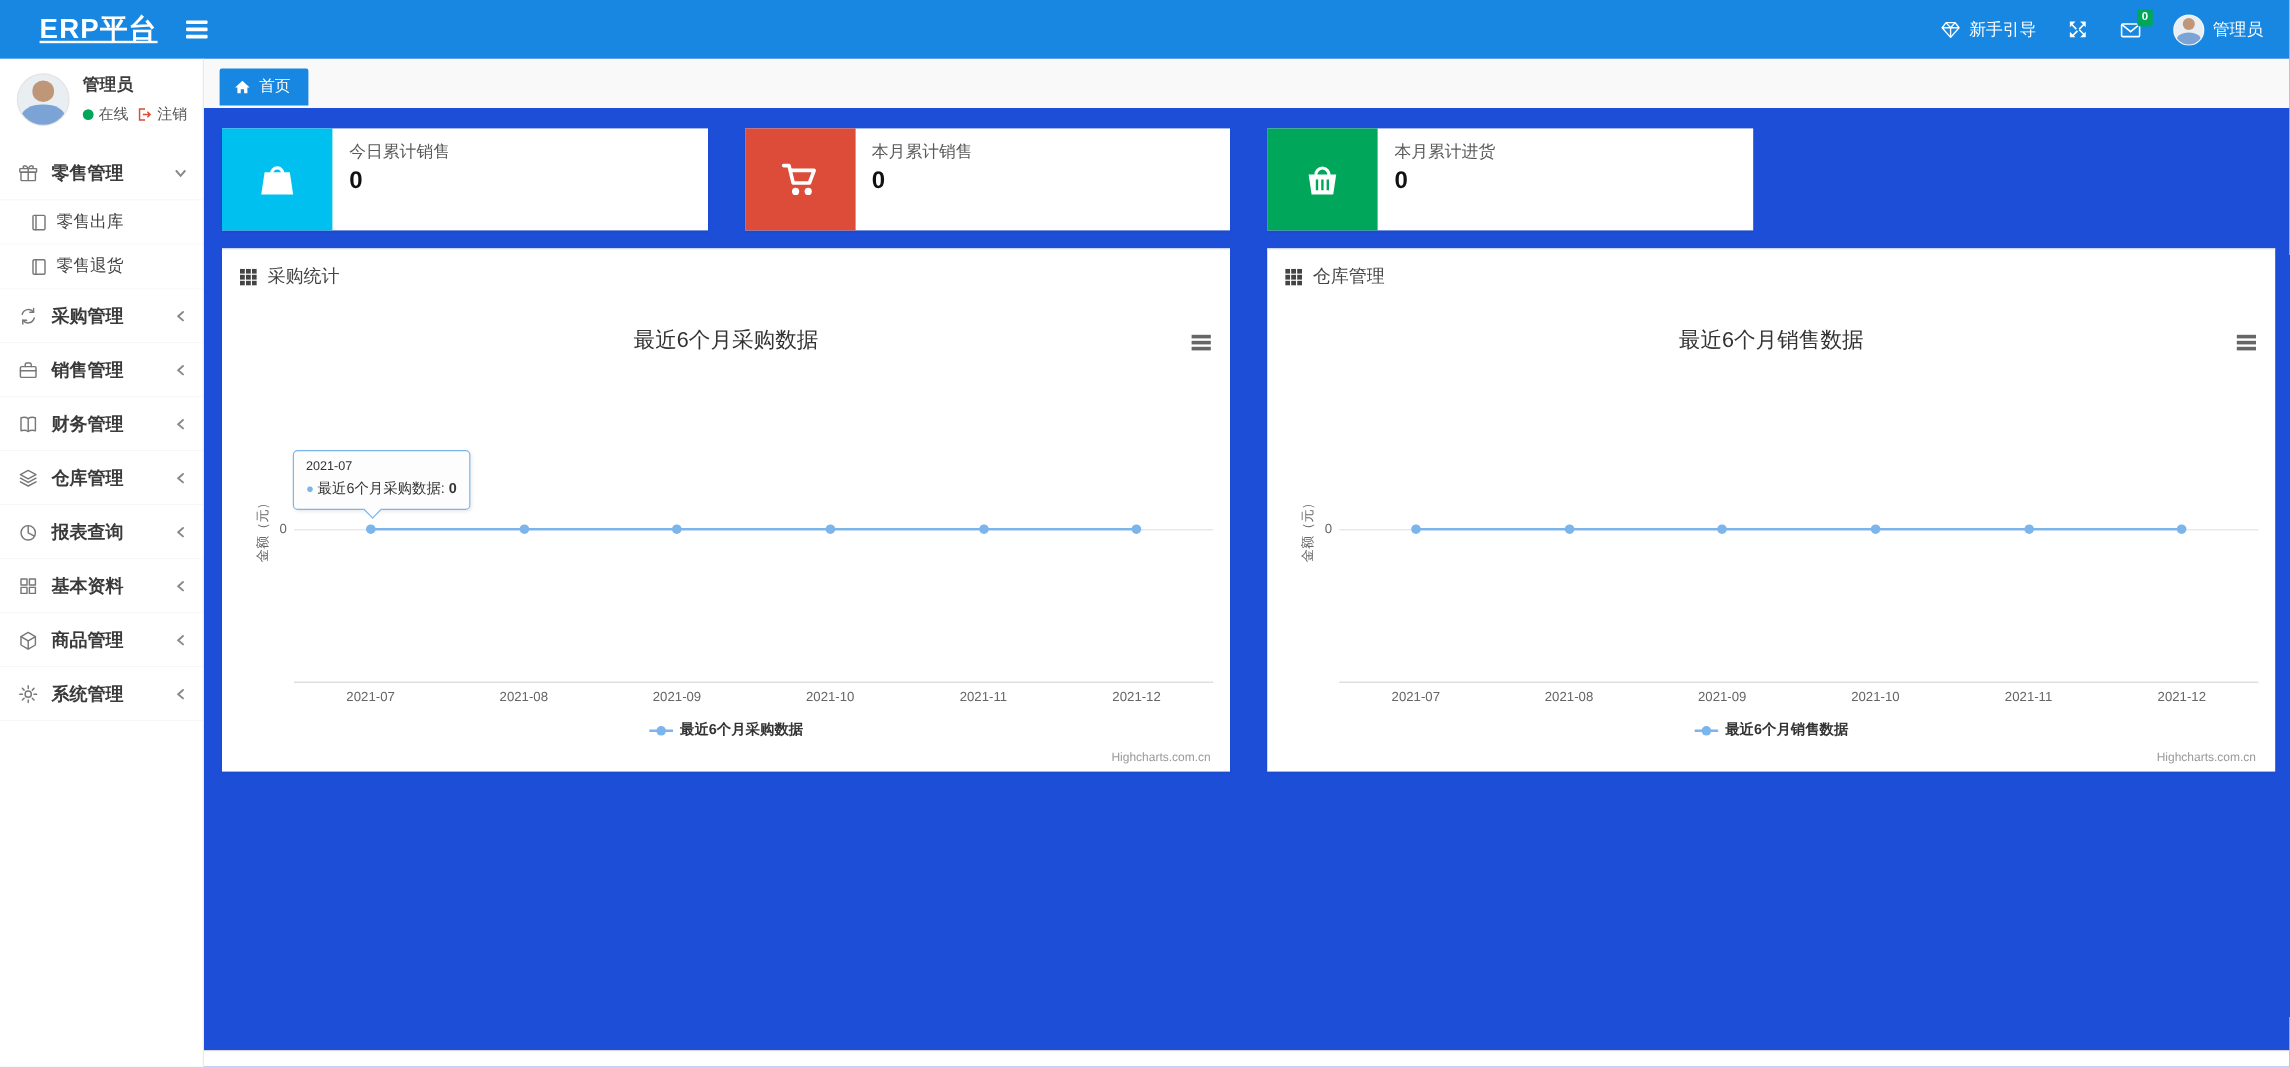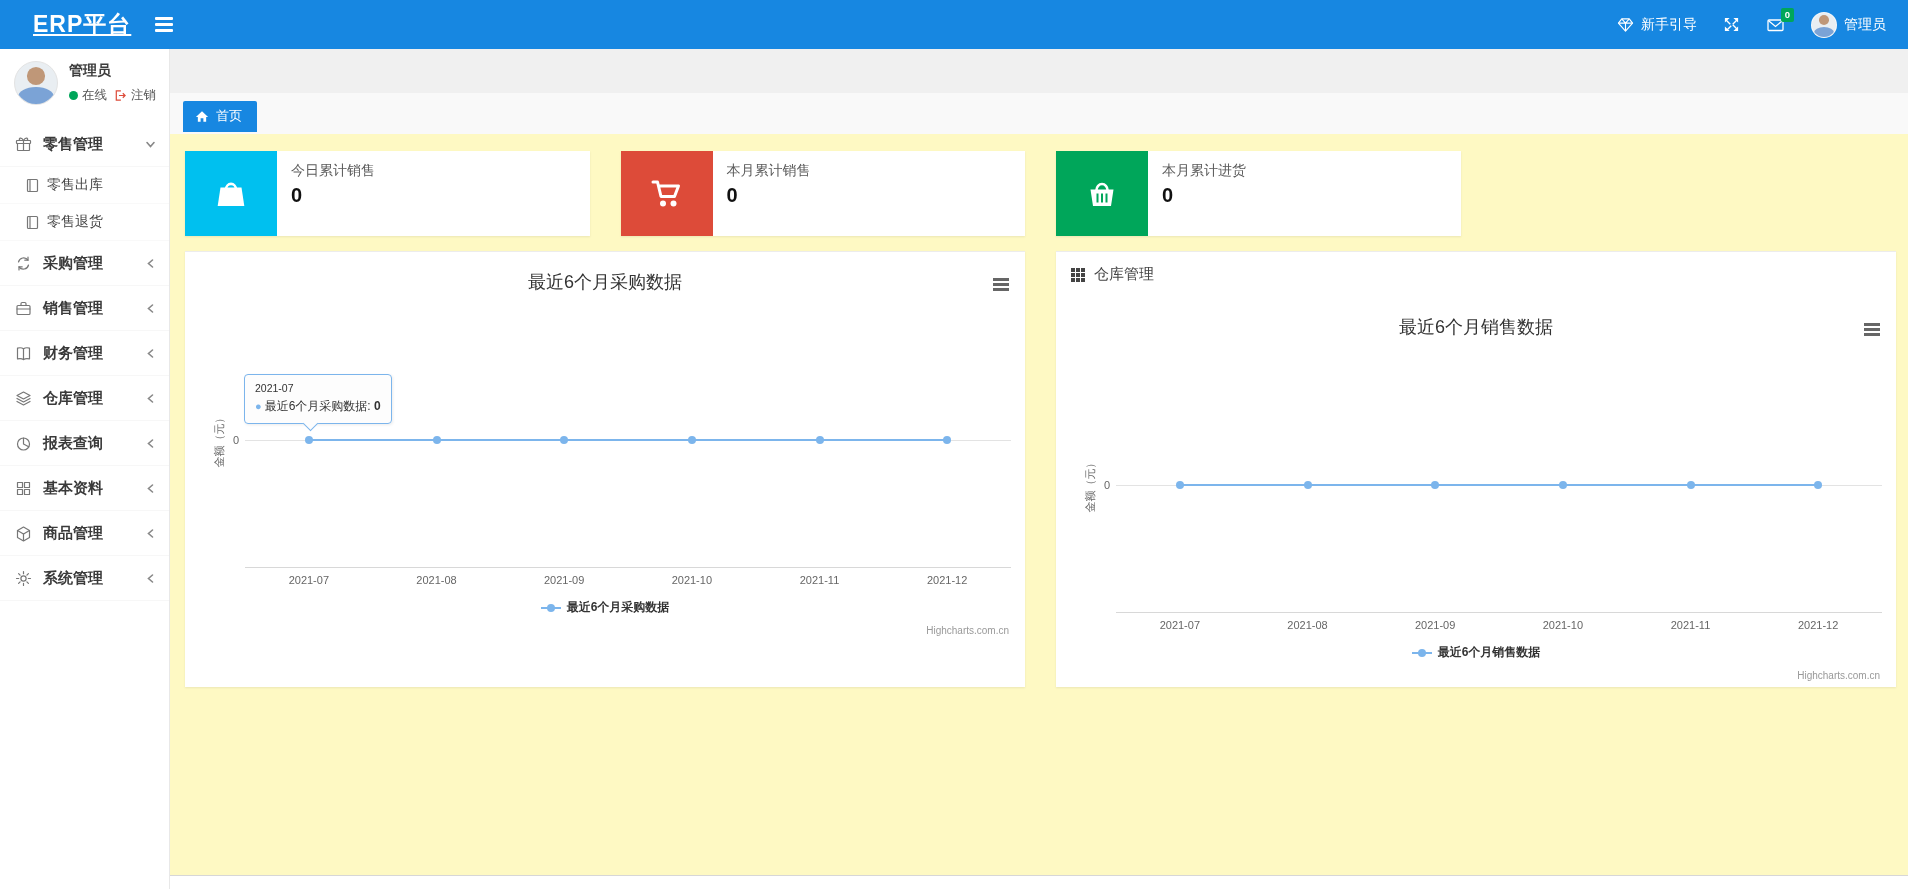--- a/index.html
+++ b/index.html
@@ -20,21 +20,21 @@
   .avatar { border-radius:50%; background:#e9eef2; position:relative; overflow:hidden; flex:none; }
   .avatar::before { content:""; position:absolute; width:44%; height:42%; left:28%; top:12%;
     background:#bf9778; border-radius:50%; }
   .avatar::after { content:""; position:absolute; width:84%; height:48%; left:8%; bottom:-8%;
     background:#7ba3d6; border-radius:50% 50% 0 0; }
   .avatar-sm { width:26px; height:26px; border:1px solid rgba(255,255,255,.6); }
 
   
   .app { display:flex; height:840px; }
   .sidebar { width:170px; background:#fff; border-right:1px solid #e8e8e8; flex:none; }
-  .main { flex:1; display:flex; flex-direction:column; background:#fef9c3; min-width:0;margin-top:44px; }
+  .main { flex:1; display:flex; flex-direction:column; background:#1d4ed8; min-width:0; }
 
   
   .user-panel { display:flex; gap:11px; padding:12px 10px 13px 14px; align-items:center; }
   .avatar-lg { width:44px; height:44px; border:1px solid #e3e3e3; }
   .user-name { font-size:14px; color:#3c3c3c; font-weight:bold; margin-bottom:7px; }
   .user-status { font-size:12.5px; color:#555; display:flex; align-items:center; gap:4px; }
   .dot { width:9px; height:9px; border-radius:50%; background:#00a65a; display:inline-block; }
   .menu { list-style:none; margin-top:4px; }
   .menu-item { height:45px; display:flex; align-items:center; gap:11px; padding:0 13px 0 15px;
     font-size:15px; font-weight:bold; color:#3a3a3a; cursor:pointer; border-bottom:1px solid #f7f7f7; }
@@ -365,20 +365,38 @@
             <div class="card-body">
               <div class="card-label">本月累计进货</div>
               <div class="card-value">0</div>
             </div>
           </div>
         </div>
 
       <div class="panels">
 
         <div class="panel">
+          <div class="panel-header">
+            <span class="mi-icon">
+              <svg width="14" height="14" viewBox="0 0 14 14">
+                  <g fill="#444">
+                    <rect width="4" height="4"></rect>
+                    <rect x="5" width="4" height="4"></rect>
+                    <rect x="10" width="4" height="4"></rect>
+                    <rect y="5" width="4" height="4"></rect>
+                    <rect x="5" y="5" width="4" height="4"></rect>
+                    <rect x="10" y="5" width="4" height="4"></rect>
+                    <rect y="10" width="4" height="4"></rect>
+                    <rect x="5" y="10" width="4" height="4"></rect>
+                    <rect x="10" y="10" width="4" height="4"></rect>
+                  </g>
+                </svg>
+            </span>
+            <span>采购统计</span>
+          </div>
           <div class="hc-body">
             <div class="hc-title">最近6个月采购数据</div>
             <button class="hc-context">
                 <i></i>
                 <i></i>
                 <i></i>
               </button>
             <div class="hc-ylabel">金额（元）</div>
             <div class="hc-ytick">0</div>
             <div class="hc-plot">

